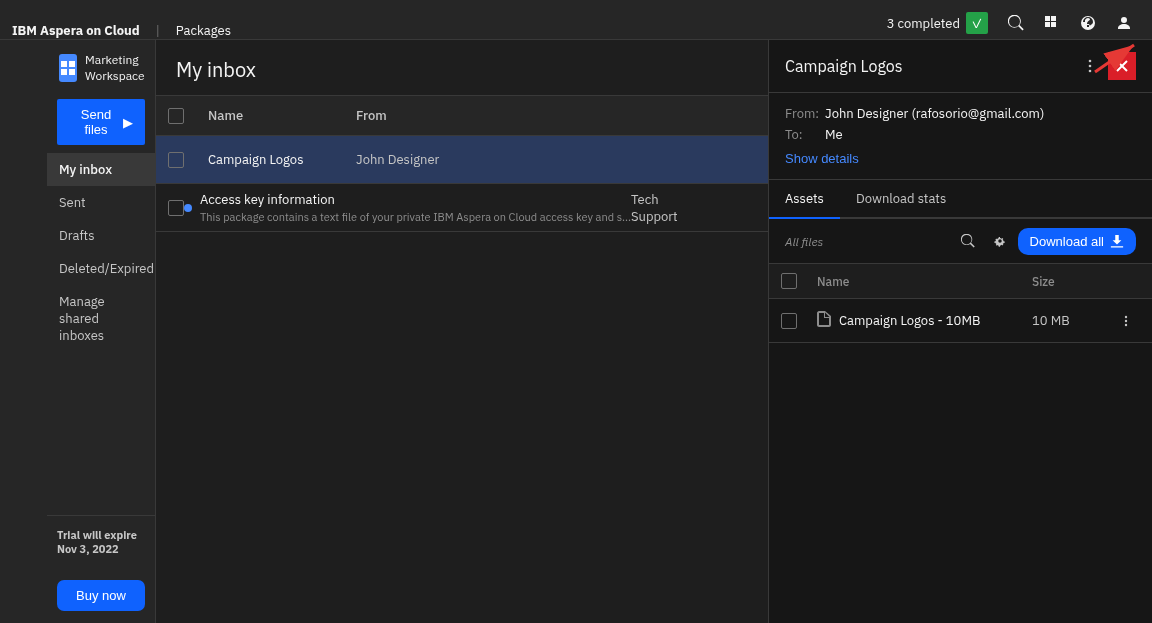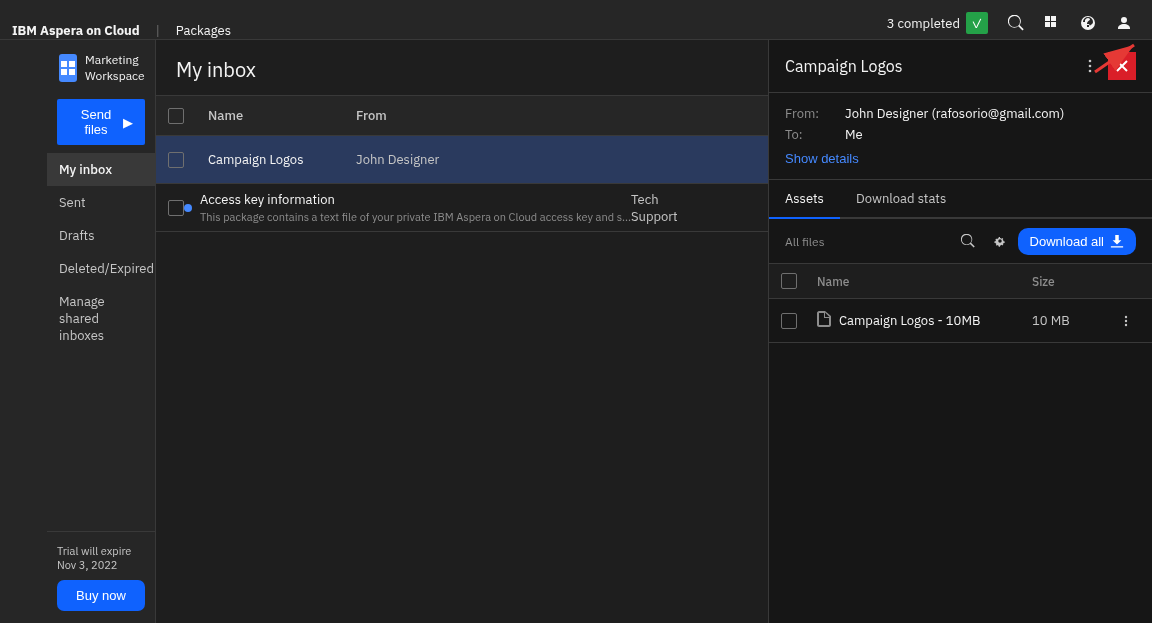--- a/index.html
+++ b/index.html
@@ -149,21 +149,22 @@
       color: #f4f4f4;
       font-weight: 500;
     }
     .sidebar-footer {
       padding: 12px 10px;
       border-top: 1px solid #393939;
     }
     .trial-text {
       font-size: 11px;
       color: #c6c6c6;
-      margin-bottom: 8px;
+      margin-bottom: 24px;
+      font-weight: bold;
     }
     .buy-now-btn {
       background: #0f62fe;
       color: white;
       border: none;
       border-radius: 7px;
       padding: 8px 12px;
       font-size: 13px;
       cursor: pointer;
       width: 100%;
@@ -282,21 +283,21 @@
       font-size: 16px;
       font-weight: bold;
     }
     .panel-meta {
       padding: 12px 16px;
       border-bottom: 1px solid #393939;
     }
     .meta-row {
       display: flex;
       align-items: flex-start;
-      gap: 24px;
+      gap: 4px;
       margin-bottom: 4px;
       font-size: 13px;
     }
     .meta-label { color: #8d8d8d; width: 36px; flex-shrink: 0; }
     .meta-value { color: #f4f4f4; }
     .show-details-link {
       color: #4589ff;
       font-size: 13px;
       cursor: pointer;
       background: none;
@@ -322,20 +323,21 @@
     }
     .panel-files-header {
       padding: 8px 16px;
       display: flex;
       align-items: center;
       justify-content: space-between;
     }
     .all-files-label {
       font-size: 12px;
       color: #8d8d8d;
+      font-style: italic;
     }
     .panel-files-actions {
       display: flex;
       align-items: center;
       gap: 4px;
     }
     .files-icon-btn {
       width: 28px;
       height: 28px;
       display: flex;

